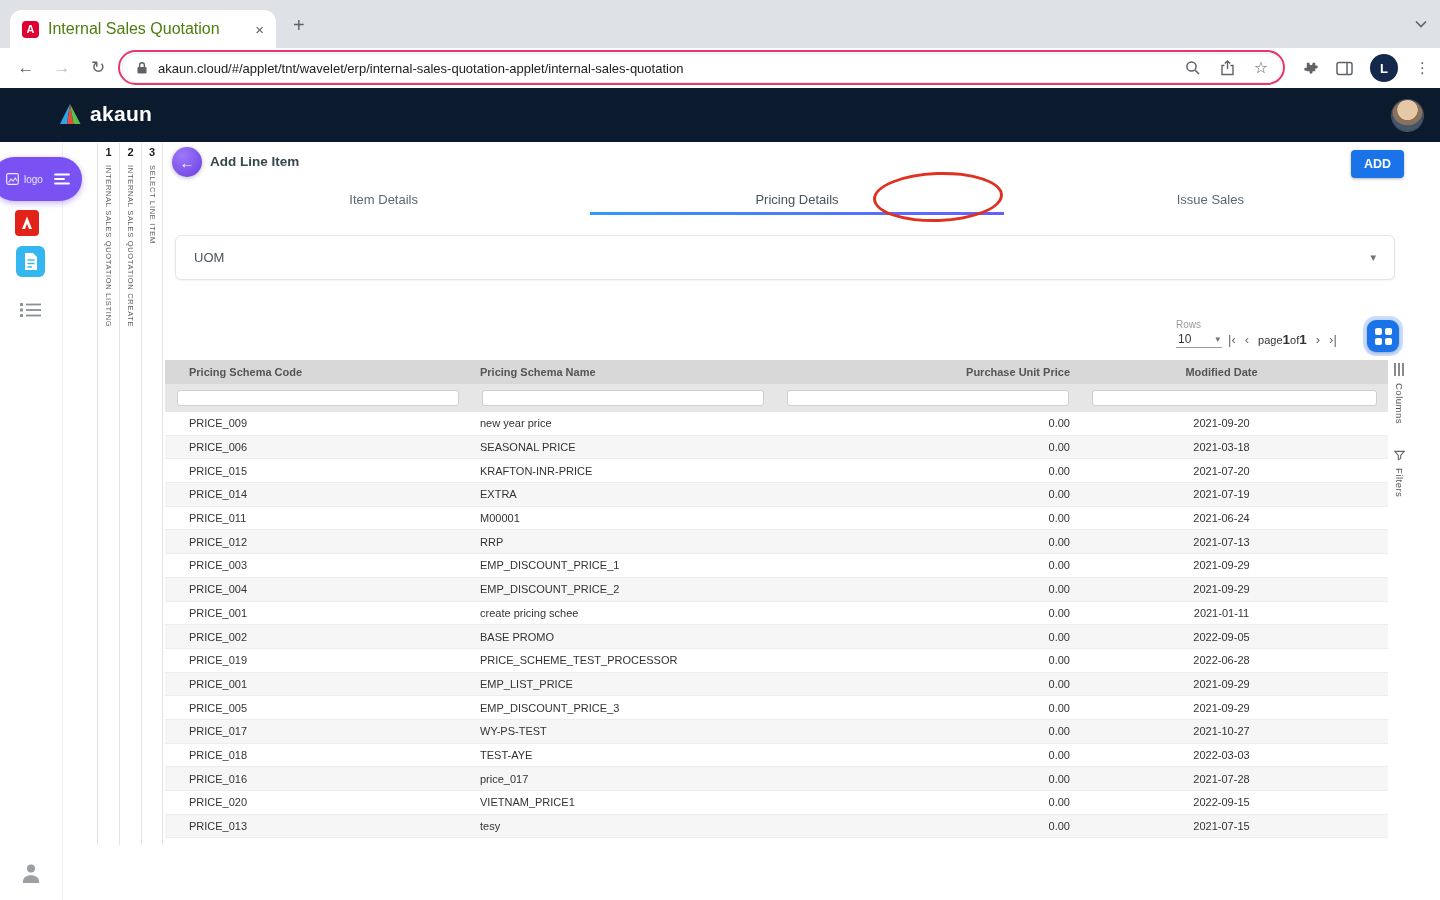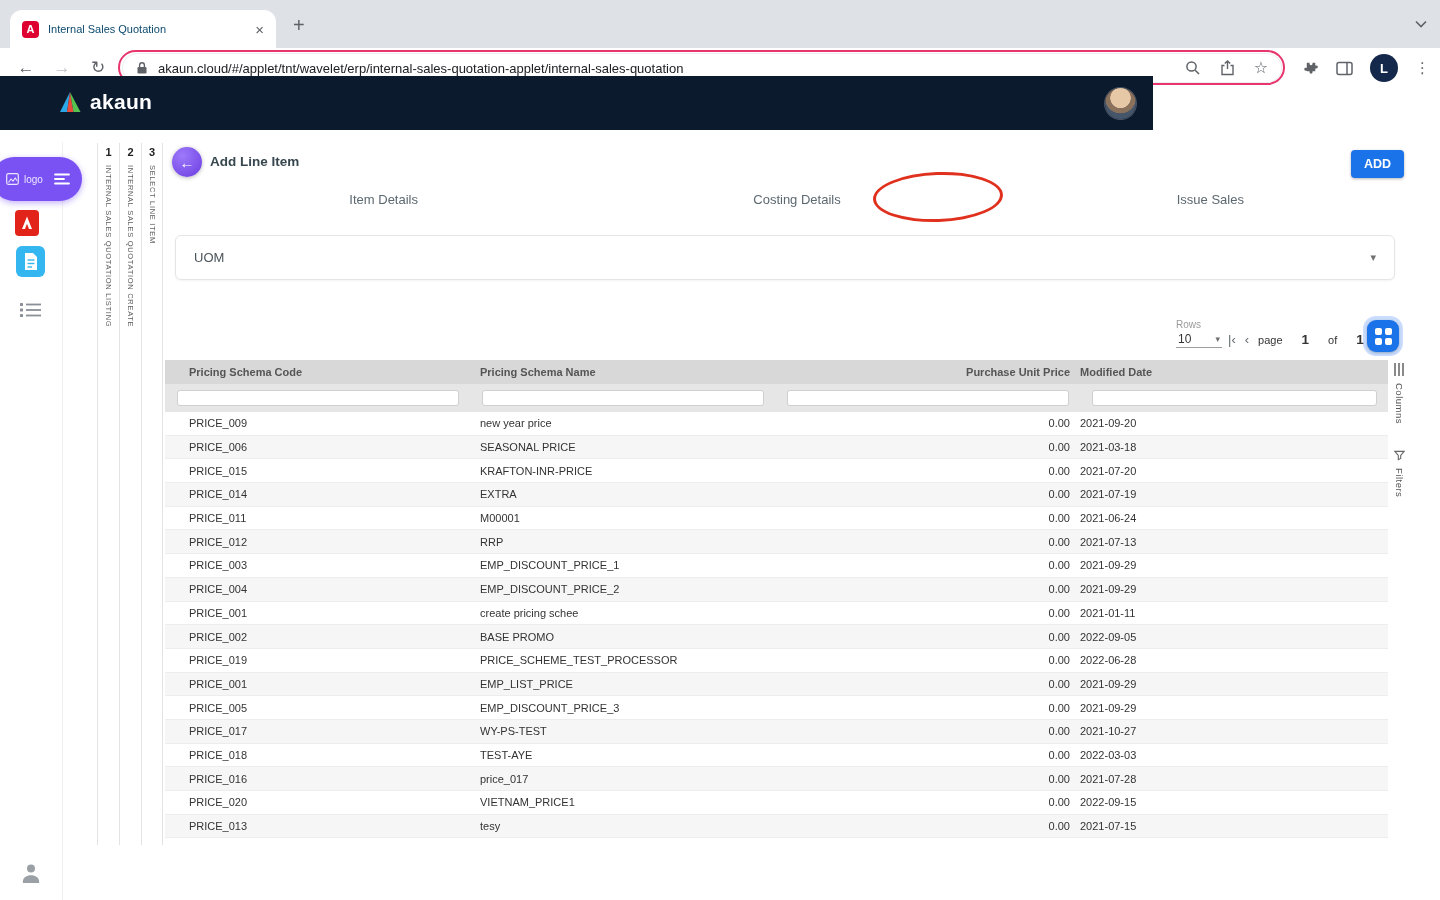--- a/index.html
+++ b/index.html
@@ -4,41 +4,41 @@
 <style>
   * { box-sizing:border-box; margin:0; padding:0; }
   html,body { width:1440px; height:900px; overflow:hidden; }
   body { font-family:"Liberation Sans","DejaVu Sans",sans-serif; background:#fff; position:relative; font-size:13px; }
   svg { display:block; }
 
   
   .tabstrip { position:absolute; left:0; top:0; width:1440px; height:48px; background:#dee1e6; }
   .tab { position:absolute; left:10px; top:10px; width:266px; height:38px; background:#fff; border-radius:12px 12px 0 0; display:flex; align-items:center; gap:9px; padding:0 12px; }
   .favicon { width:17px; height:17px; border-radius:4px; background:#dd0031; color:#fff; font-size:11px; font-weight:700; display:flex; align-items:center; justify-content:center; flex:0 0 auto; }
-  .tab-title { flex:1; font-size:11px; color:#0c4a6e; white-space:nowrap; overflow:hidden; }
+  .tab-title { flex:1; font-size:16px; color:#4d7c0f; white-space:nowrap; overflow:hidden; }
   .tab-close { color:#5f6368; font-size:15px; line-height:1; cursor:default; }
   .newtab-btn { position:absolute; left:293px; top:14px; font-size:20px; color:#5f6368; }
   .tabsearch-btn { position:absolute; right:13px; top:20px; color:#5f6368; }
 
   .toolbar { position:absolute; left:0; top:48px; width:1440px; height:40px; background:#fff; }
   .nav-ic { position:absolute; top:10px; font-size:17px; color:#5f6368; width:24px; text-align:center; line-height:20px; }
   .nav-back { left:14px; }
   .nav-fwd { left:50px; color:#bdc1c6; }
   .nav-reload { left:86px; }
   .omnibox { position:absolute; left:122px; top:5px; width:1160px; height:30px; border-radius:15px; background:#fff; box-shadow:inset 0 0 0 1px #eceef1; display:flex; align-items:center; padding:5px 14px; }
   .omnibox-ring { position:absolute; left:118px; top:2px; width:1167px; height:35px; border:2.5px solid #e8356d; border-radius:18px; pointer-events:none; }
   .url-text { margin-left:10px; font-size:13px; color:#202124; white-space:nowrap; flex:1; overflow:hidden; }
   .omni-ic { color:#5f6368; margin-left:19px; flex:0 0 auto; }
   .omni-star { font-size:16px; line-height:1; }
   .toolbar-right { position:absolute; right:10px; top:0; height:40px; display:flex; align-items:center; gap:17px; color:#5f6368; }
   .browser-avatar { width:28px; height:28px; border-radius:50%; background:#14284b; color:#fff; font-size:13px; font-weight:700; display:flex; align-items:center; justify-content:center; }
   .dots-ic { font-size:15px; color:#5f6368; }
 
   
-  .appbar { position:absolute; left:0; top:76px; width:1153px; height:54px; background:#0c1a2e; }
+  .appbar { position:absolute; left:0; top:88px; width:1440px; height:54px; background:#0c1a2e; }
   .brand { position:absolute; left:58px; top:14px; display:flex; align-items:center; gap:8px; }
   .brand-text { color:#fff; font-size:21px; font-weight:700; letter-spacing:.3px; }
   .appbar-avatar { position:absolute; right:17px; top:12px; width:31px; height:31px; border-radius:50%;
     background:radial-gradient(circle at 50% 32%, #e6c7a6 0 38%, #8a715c 40% 58%, #45566b 60% 100%);
     box-shadow:0 0 0 1px rgba(255,255,255,.25); }
 
   
   .workspace { position:absolute; left:0; top:142px; width:1440px; height:758px; background:#fff; }
   .sidebar { position:absolute; left:0; top:142px; width:63px; height:758px; background:#fff; border-right:1px solid #f0f0f0; }
 
@@ -78,41 +78,41 @@
     font-size:13px; color:#4a545b; }
   .uom-chevron { margin-left:auto; color:#707070; font-size:11px; }
 
   
   .rows-label { position:absolute; left:1176px; top:319px; font-size:10px; color:#9a9a9a; }
   .rows-select { position:absolute; left:1176px; top:330px; width:46px; height:18px; border-bottom:1px solid #9e9e9e;
     display:flex; align-items:center; justify-content:space-between; font-size:12px; color:#333; padding:0 2px; }
   .rows-chevron { font-size:9px; color:#707070; }
   .pager { position:absolute; left:1228px; top:328px; height:22px; display:flex; align-items:center; gap:9px; color:#5f6a70; font-size:13px; }
   .pager .pg-btn { cursor:default; }
-  .page-ind { font-size:11px; color:#333; display:flex; align-items:baseline; gap:19px; }
+  .page-ind { font-size:11px; color:#333; display:flex; align-items:baseline; gap:0; }
   .page-ind b { font-size:13.5px; font-weight:700; }
   .grid-btn { position:absolute; left:1367px; top:320px; width:32px; height:32px; border-radius:9px; background:#1a73e8;
     box-shadow:0 0 0 4px rgba(66,133,244,.28), 0 1px 3px rgba(0,0,0,.3); display:grid; grid-template-columns:7px 7px;
     grid-template-rows:7px 7px; gap:3px; align-content:center; justify-content:center; }
   .grid-btn span { background:#fff; border-radius:2px; }
 
   
   .table { position:absolute; left:165px; top:360px; width:1223px; }
   .thead { display:flex; height:24px; background:#d8d8d8; align-items:center; font-size:11px; font-weight:700; color:#555; }
   .tfilter { display:flex; height:28px; background:#e6e6e6; align-items:center; }
   .tfilter .cell { padding:0 11px; }
   .tfilter input { width:100%; height:16px; border:1px solid #cfcfcf; border-radius:3px; background:#fff; font-size:10px;
     padding:0 5px; font-family:inherit; }
   .tbody .trow { display:flex; height:23.7px; align-items:center; font-size:11px; color:#333; background:#fff;
     border-bottom:1px solid #ededed; }
   .tbody div:nth-of-type(even) { background:#f6f6f6; }
   .c0 { width:305px; padding-left:24px; }
   .c1 { width:305px; padding-left:10px; }
   .c2 { width:305px; text-align:right; padding-right:10px; }
-  .c3 { flex:1; text-align:left; padding-right:25px; }
+  .c3 { flex:1; text-align:center; padding-right:25px; }
   .tfilter .c0,.tfilter .c1,.tfilter .c2,.tfilter .c3 { padding:0 11px 0 12px; text-align:left; }
 
   .side-tools { position:absolute; left:1391px; top:363px; width:16px; display:flex; flex-direction:column; align-items:center; gap:7px; }
   .grip-icon { width:11px; height:13px; background:repeating-linear-gradient(90deg,#8a8a8a 0 2px,transparent 2px 4px); }
   .vlabel { writing-mode:vertical-rl; font-size:9.5px; color:#555; letter-spacing:.5px; }
   .tool-gap { height:12px; }
 </style>
 </head>
 <body>
 
@@ -271,24 +271,24 @@
 <div class="back-btn">←</div>
 <div class="page-title">Add Line Item</div>
 <button class="add-btn">ADD</button>
 
 <div class="tabs">
 
     <div class="tabitem">
       <span>Item Details</span>
     </div>
 
-    <div class="tabitem">
-      <span>Costing Details</span>
-    </div>
-
+
+    <div class="tabitem active">
+      <span>Pricing Details</span>
+    </div>
 
     <div class="tabitem">
       <span>Issue Sales</span>
     </div>
   </div>
 <div class="tab-annotation"></div>
 
 <div class="uom">
   <span>UOM</span>
   <span class="uom-chevron">▾</span>

